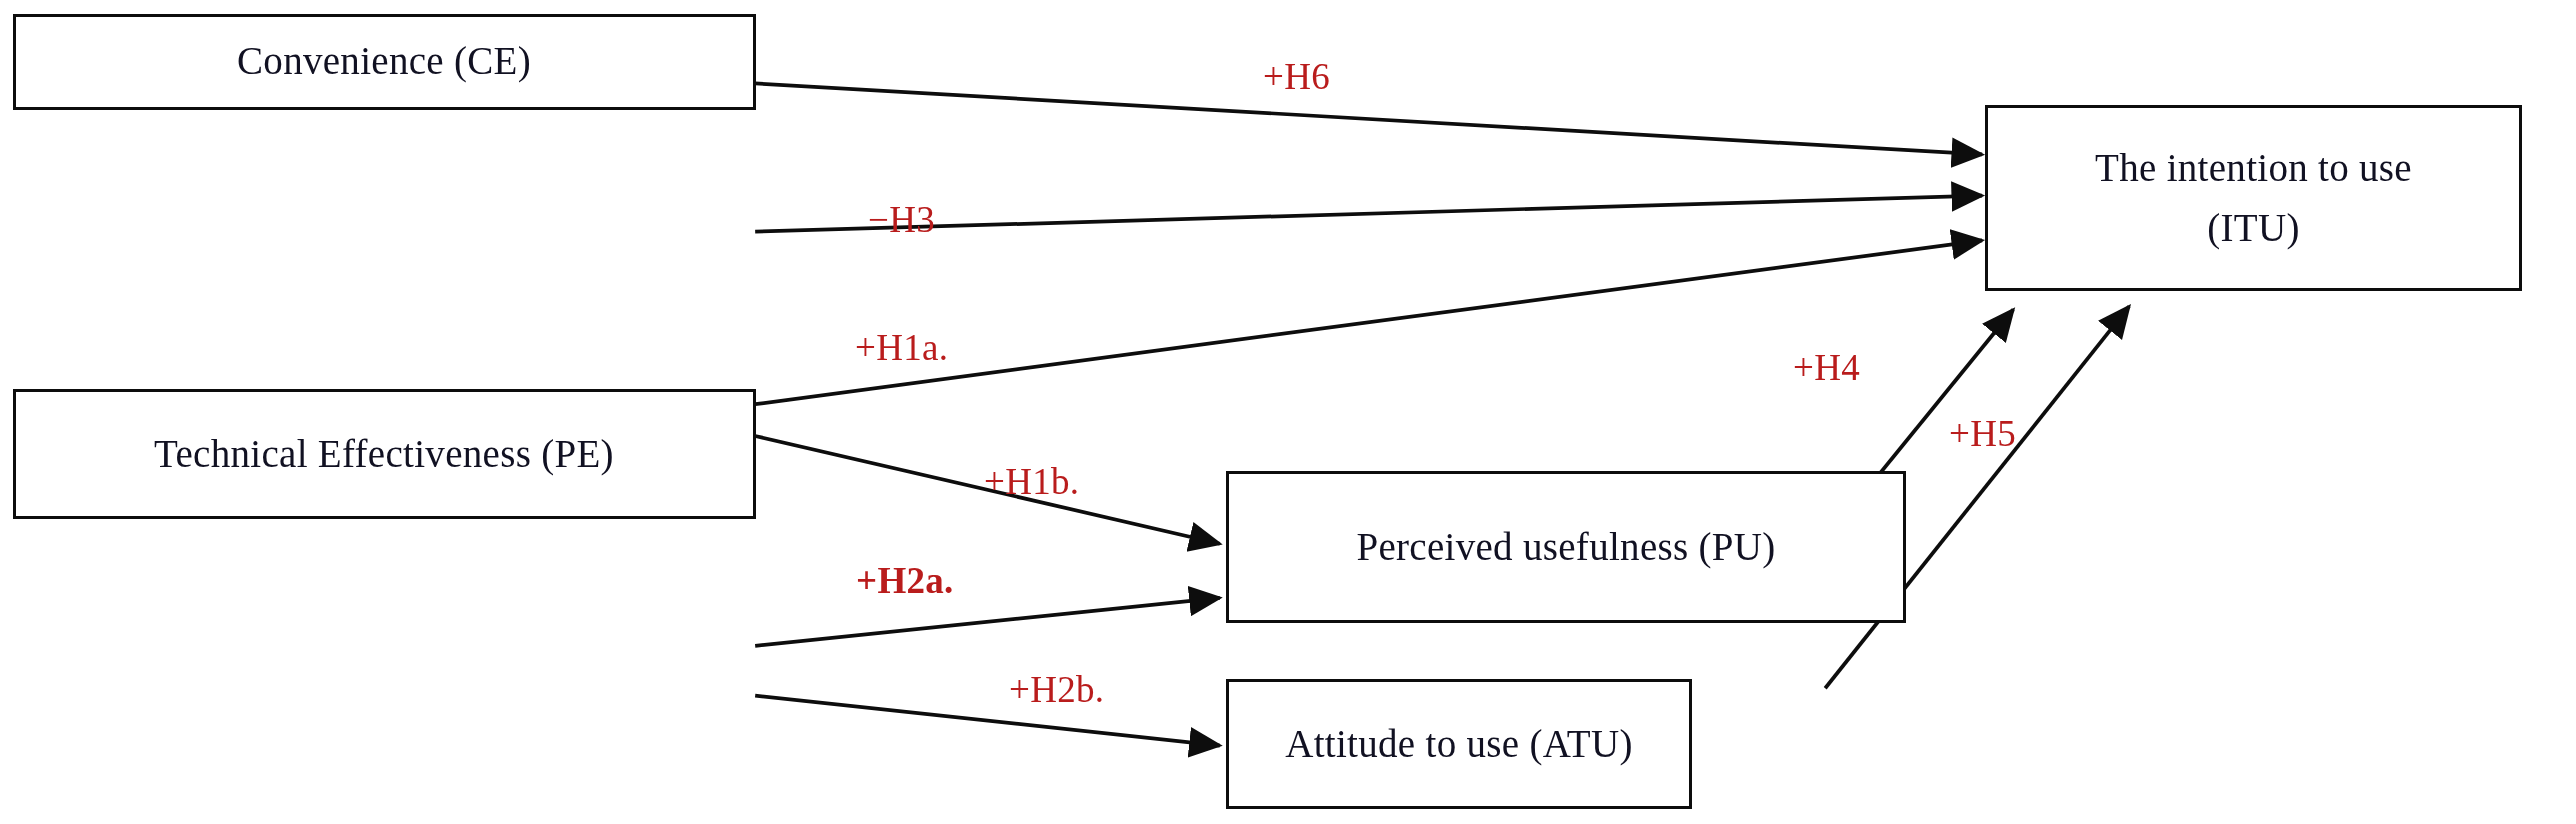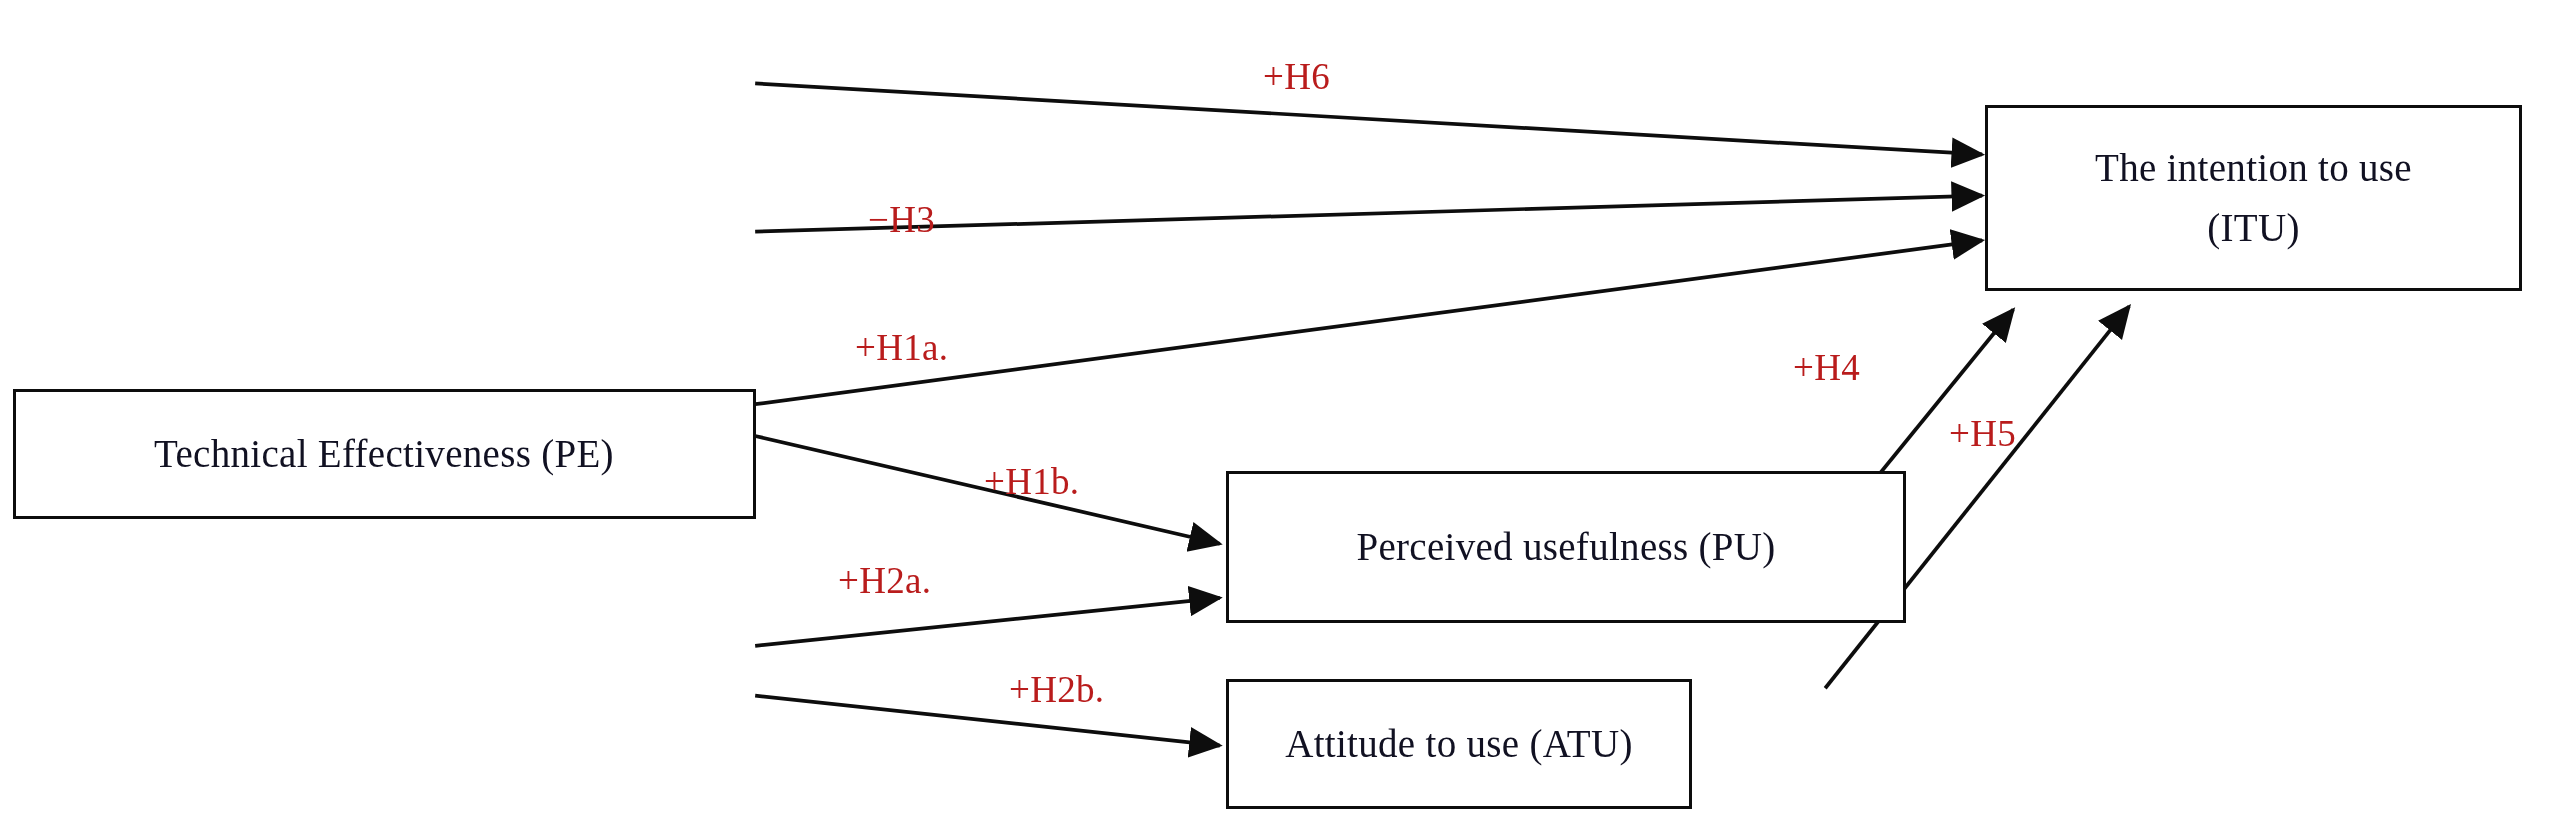--- a/index.html
+++ b/index.html
@@ -69,20 +69,23 @@
 
     <line x1="1212" y1="1037" x2="1958" y2="960" stroke="#0d0d0d" stroke-width="6" marker-end="url(#ah)"></line>
 
     <line x1="1212" y1="1117" x2="1958" y2="1197" stroke="#0d0d0d" stroke-width="6" marker-end="url(#ah)"></line>
 
     <line x1="2930" y1="868" x2="3232" y2="497" stroke="#0d0d0d" stroke-width="6" marker-end="url(#ah)"></line>
 
     <line x1="2930" y1="1105" x2="3418" y2="492" stroke="#0d0d0d" stroke-width="6" marker-end="url(#ah)"></line>
   </svg>
 
+  <div class="node" style="left:12.5px; top:13.7px; width:743px; height:96px;">
+    <span>Convenience (CE)</span>
+  </div>
 
 
   <div class="node" style="left:12.5px; top:389px; width:743px; height:130px;">
     <span>Technical Effectiveness (PE)</span>
   </div>
 
 
   <div class="node" style="left:1226px; top:471px; width:680px; height:152px;">
     <span>Perceived usefulness (PU)</span>
   </div>
@@ -105,21 +108,21 @@
   </div>
 
   <div class="edge-label" style="left:855px; top:326px;">
     <span>+H1a.</span>
   </div>
 
   <div class="edge-label" style="left:984px; top:460px;">
     <span>+H1b.</span>
   </div>
 
-  <div class="edge-label" style="left:838px; top:559px;">
+  <div class="edge-label" style="left:856px; top:559px;font-weight:bold;">
     <span>+H2a.</span>
   </div>
 
   <div class="edge-label" style="left:1009px; top:668px;text-align:right;">
     <span>+H2b.</span>
   </div>
 
   <div class="edge-label" style="left:1793px; top:346px;">
     <span>+H4</span>
   </div>

